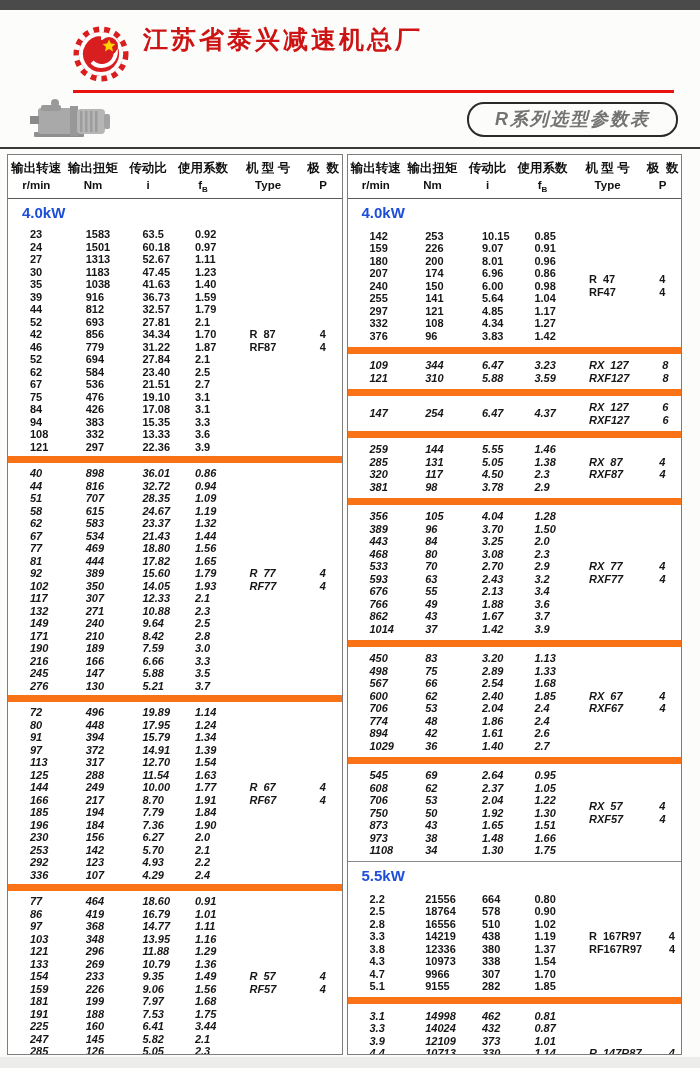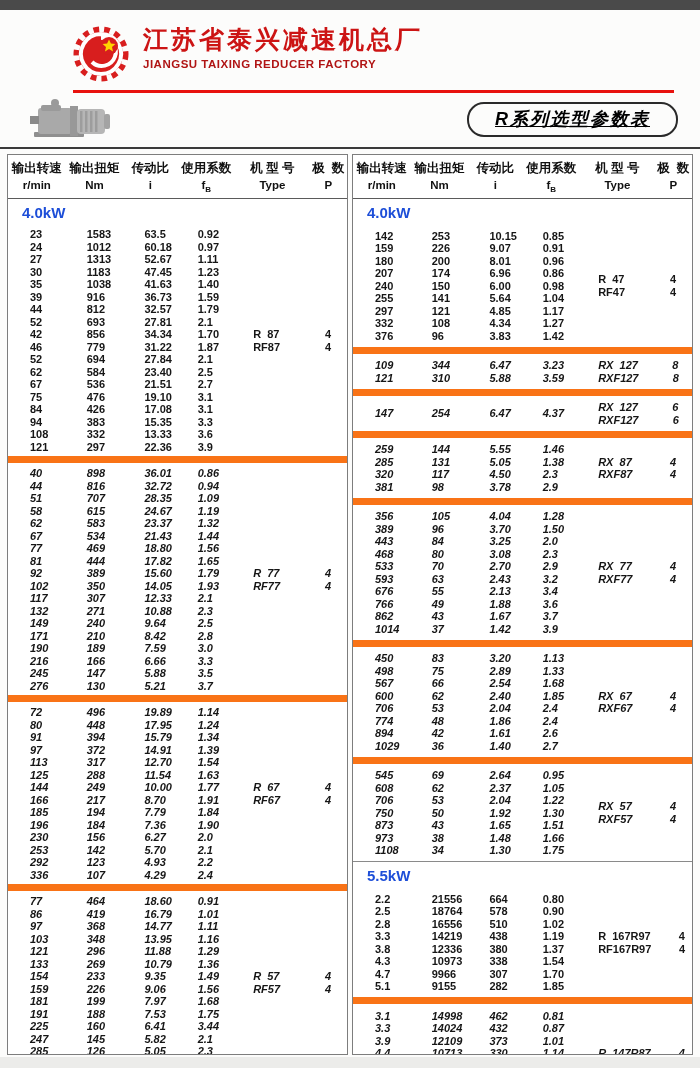--- a/index.html
+++ b/index.html
@@ -13,25 +13,25 @@
   .hdr-row { display:flex; align-items:flex-start; }
   .logo { width:56px; height:56px; flex:0 0 56px; margin-top:2px; }
   .titles { margin-left:14px; }
   .title-cn { font-size:25px; font-weight:bold; letter-spacing:3px; color:#cc1414; line-height:1.2; }
   .title-en { font-size:11.5px; font-weight:bold; letter-spacing:.5px; color:#b01414; margin-top:4px; }
   .red-rule { height:3px; background:#e8120e; margin-top:8px; }
 
   .subhdr { display:flex; justify-content:space-between; align-items:center; padding:4px 22px 0 30px; height:48px; }
   .product { width:100px; height:46px; }
   .badge { border:2px solid #2a2a2a; border-radius:17px; padding:3px 26px 4px 26px;
-           font-size:18px; font-weight:bold; font-style:italic; color:#000000; letter-spacing:2px;text-decoration:underline; }
+           font-size:18px; font-weight:bold; font-style:italic; color:#737373; letter-spacing:2px; }
   .hdr-divider { border-top:2px solid #3a3a3a; margin-top:6px; }
 
   
-  .tables { display:flex; gap:4px; padding:5px 7px 0 7px;align-items:center; }
+  .tables { display:flex; gap:4px; padding:5px 18px 0 7px;align-items:center; }
   .col { width:341px; height:901px; border:1px solid #7d7d7d; background:#fff; overflow:hidden; }
 
   .thead { border-bottom:1px solid #5a5a5a; padding:5px 0 4px 0; }
   .hrow { display:grid; grid-template-columns:17% 17% 16% 17% 22% 11%; }
   .hcell { text-align:center; font-weight:bold; color:#111; }
   .hcn .hcell { font-size:12.5px; letter-spacing:0; white-space:pre; }
   .hen .hcell { font-size:11.5px; padding-top:2px; }
   .hen sub { font-size:8px; }
 
   .sec-title { font-size:15px; font-weight:bold; color:#1d4ed8; padding:5px 0 3px 14px; height:25px; }
@@ -66,21 +66,20 @@
   <div class="hdr-row">
     <svg class="logo" viewBox="0 0 56 56">
       <circle cx="28" cy="28" r="22" fill="#d81e1e"></circle>
       <circle cx="28" cy="28" r="24" fill="none" stroke="#d81e1e" stroke-width="7" stroke-dasharray="5.5 5"></circle>
       <path d="M28 8 a20 20 0 1 0 0.01 0 M28 12 a14 14 0 1 1 -9 24" fill="none" stroke="#ffffff" stroke-width="4"></path>
       <circle cx="36" cy="20" r="9" fill="#d81e1e"></circle>
       <path d="M36 13.5 l1.9 4.1 4.5 .4 -3.4 3 1 4.4 -4 -2.3 -4 2.3 1 -4.4 -3.4 -3 4.5 -.4 z" fill="#ffd400"></path>
     </svg>
     <div class="titles">
       <div class="title-cn">江苏省泰兴减速机总厂</div>
-      <div class="title-en">JIANGSU TAIXING REDUCER FACTORY</div>
     </div>
   </div>
   <div class="red-rule"></div>
 </div>
 
 <div class="subhdr">
   <svg class="product" viewBox="0 0 100 46">
     <rect x="4" y="36" width="50" height="5" rx="1" fill="#8f8f8f"></rect>
     <rect x="8" y="12" width="34" height="26" rx="3" fill="#a9a9a9"></rect>
     <rect x="11" y="9" width="20" height="6" rx="2" fill="#9a9a9a"></rect>
@@ -124,21 +123,21 @@
         <div class="block">
           <div class="rows">
             <div class="trow">
               <span class="tcell c1">23</span>
               <span class="tcell c2">1583</span>
               <span class="tcell c3">63.5</span>
               <span class="tcell c4">0.92</span>
             </div>
             <div class="trow">
               <span class="tcell c1">24</span>
-              <span class="tcell c2">1012</span>
+              <span class="tcell c2">1501</span>
               <span class="tcell c3">60.18</span>
               <span class="tcell c4">0.97</span>
             </div>
             <div class="trow">
               <span class="tcell c1">27</span>
               <span class="tcell c2">1313</span>
               <span class="tcell c3">52.67</span>
               <span class="tcell c4">1.11</span>
             </div>
             <div class="trow">

